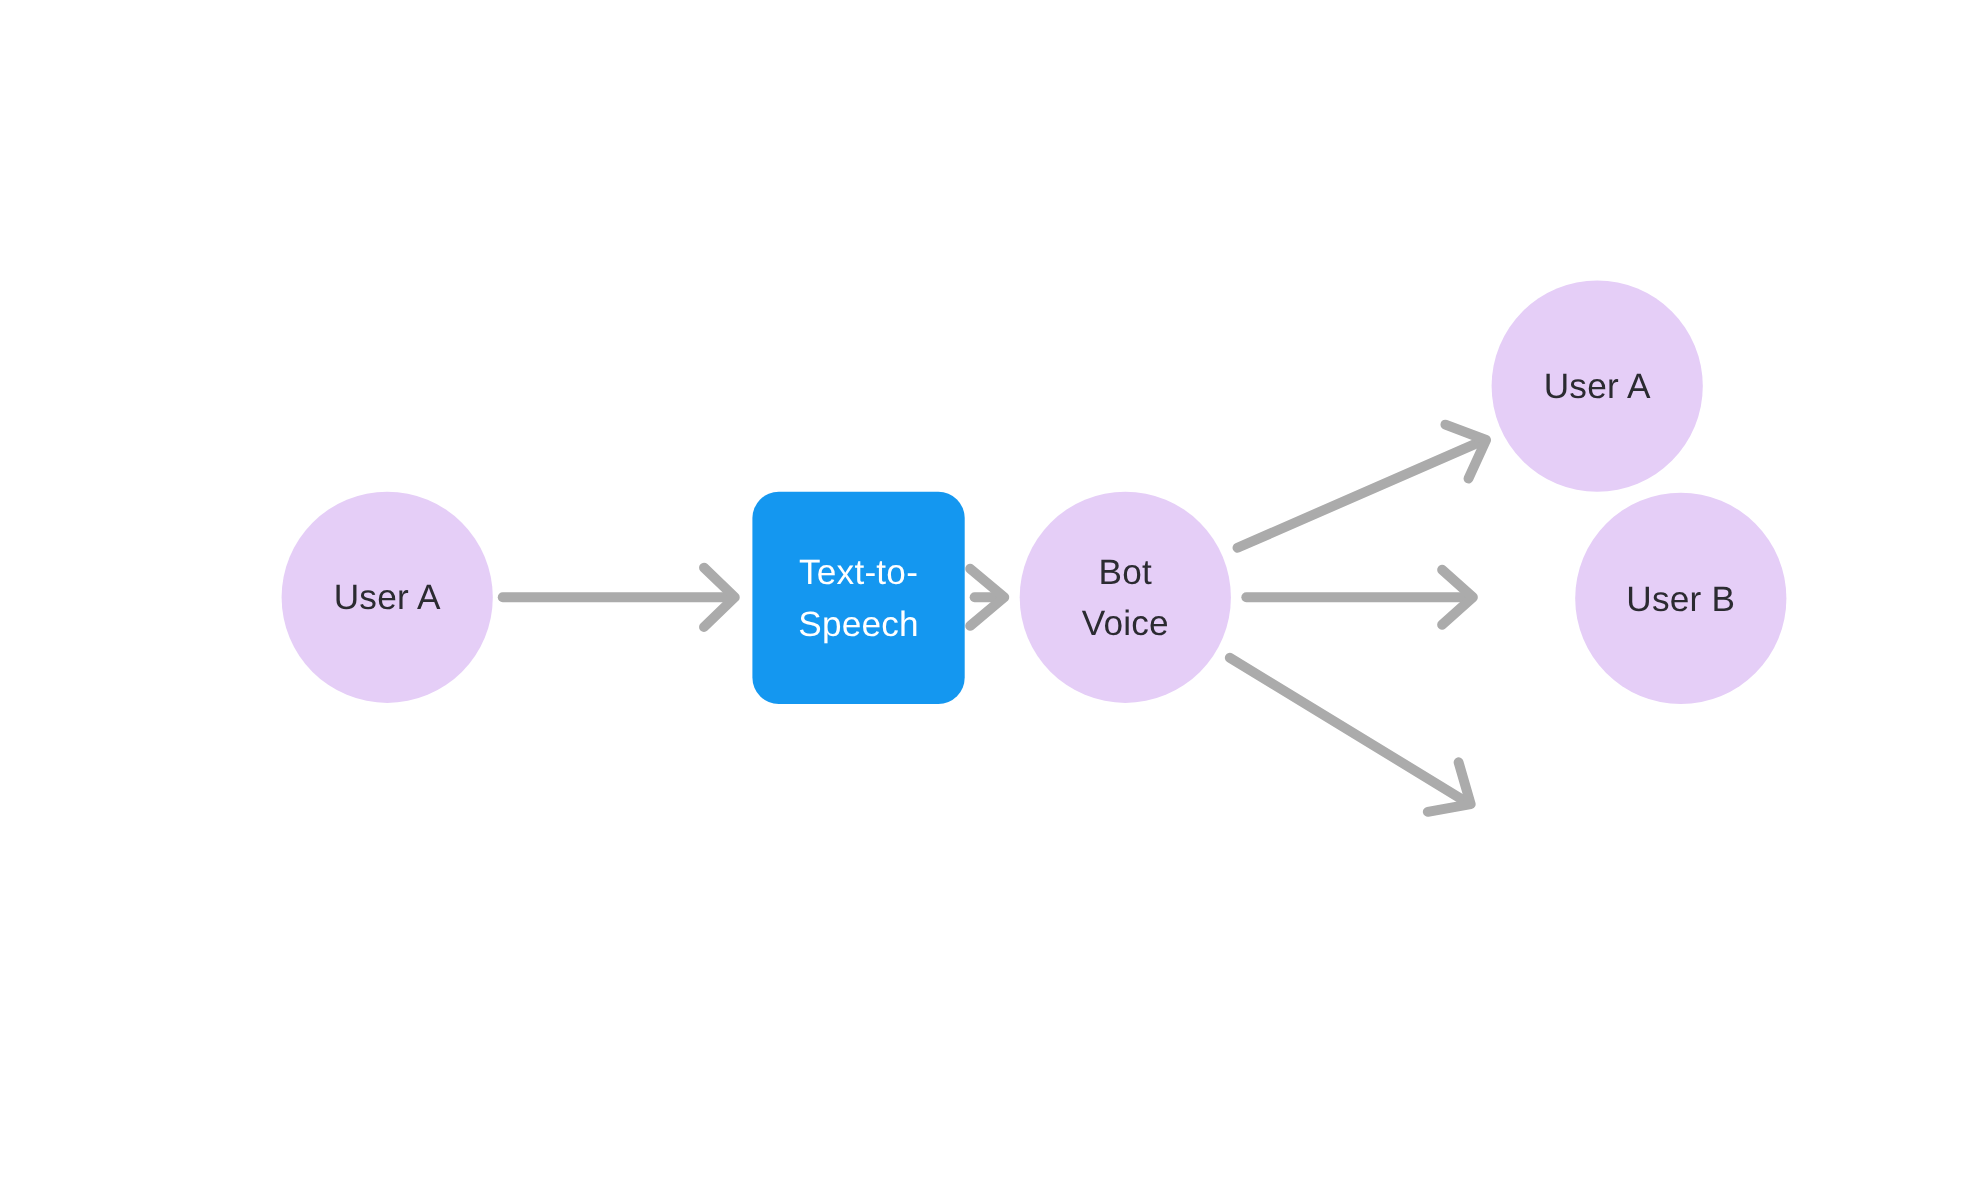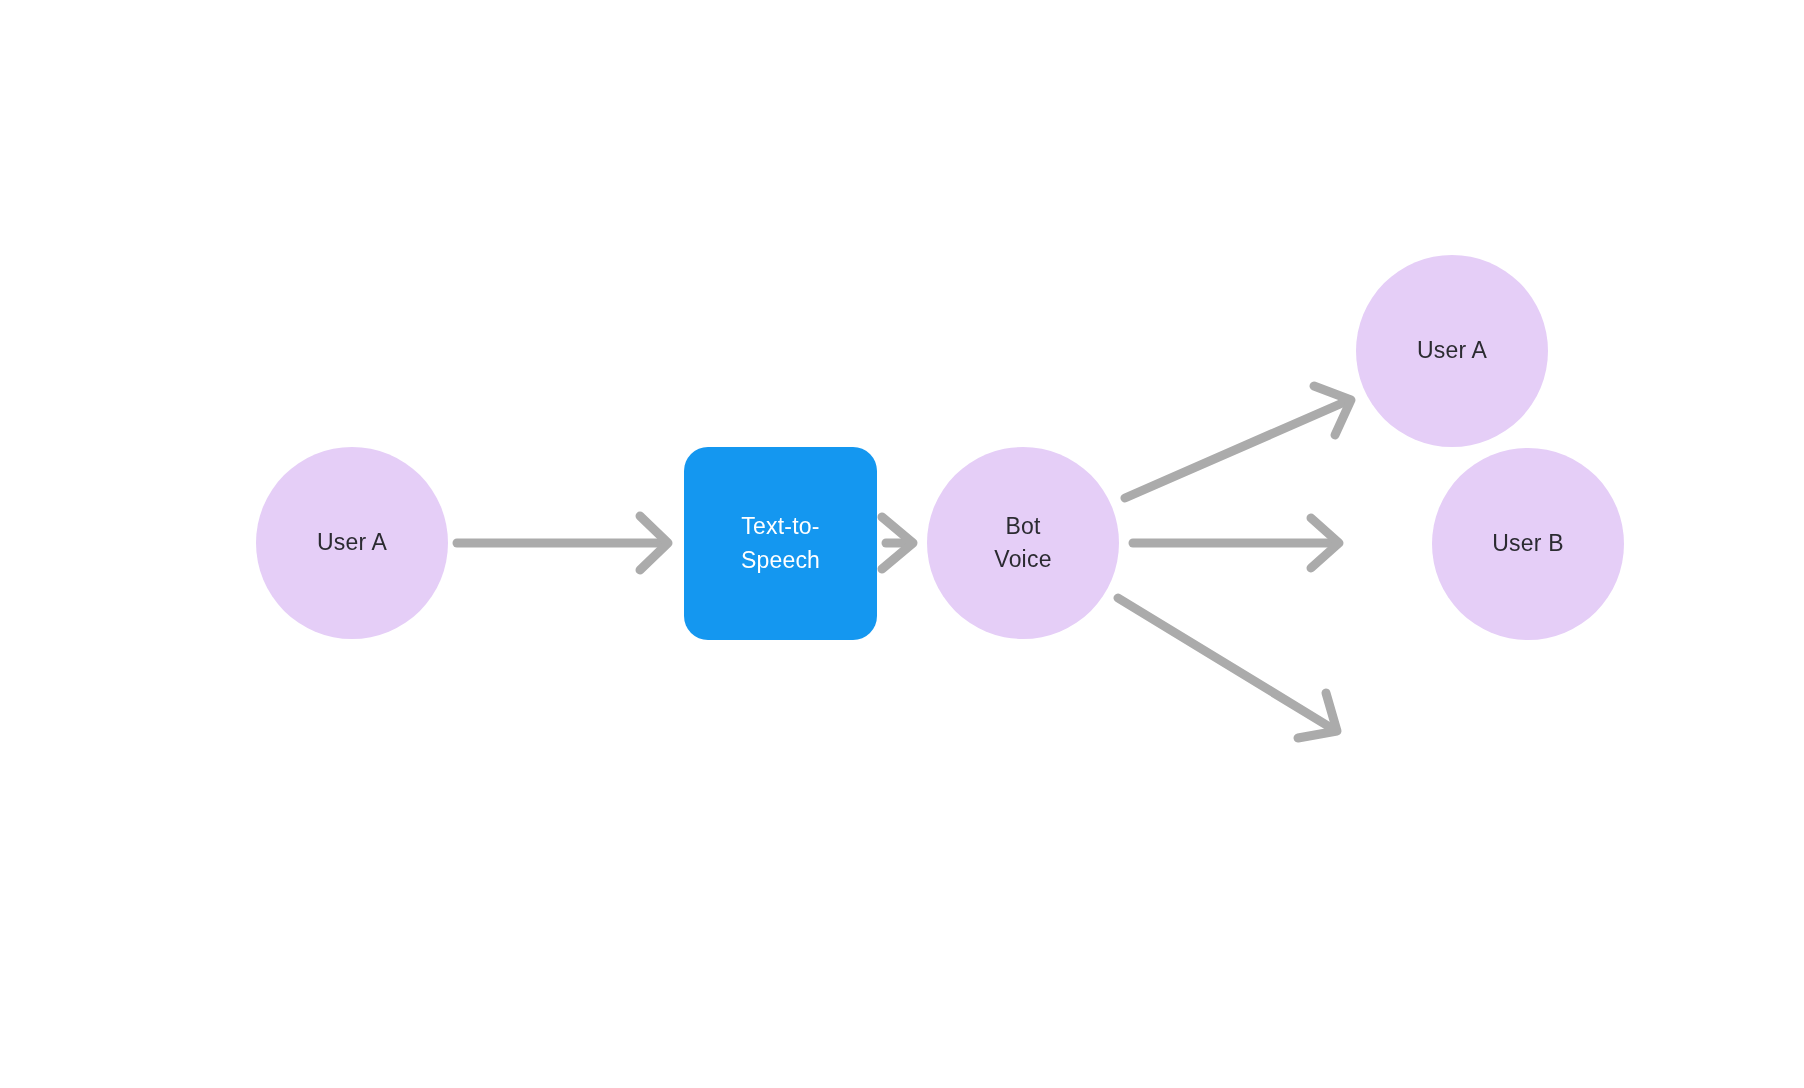--- a/index.html
+++ b/index.html
@@ -33,21 +33,21 @@
     stroke-linecap: round;
     stroke-linejoin: round;
   }
   .node {
     position: absolute;
     display: flex;
     flex-direction: column;
     align-items: center;
     justify-content: center;
     text-align: center;
-    font-size: 23px;
+    font-size: 32px;
     font-weight: 500;
     letter-spacing: 0.2px;
     line-height: 1.45;
   }
   .node.circle {
     width: 192px; height: 192px;
     border-radius: 50%;
     background: var(--node-fill);
     color: var(--node-text);
   }

